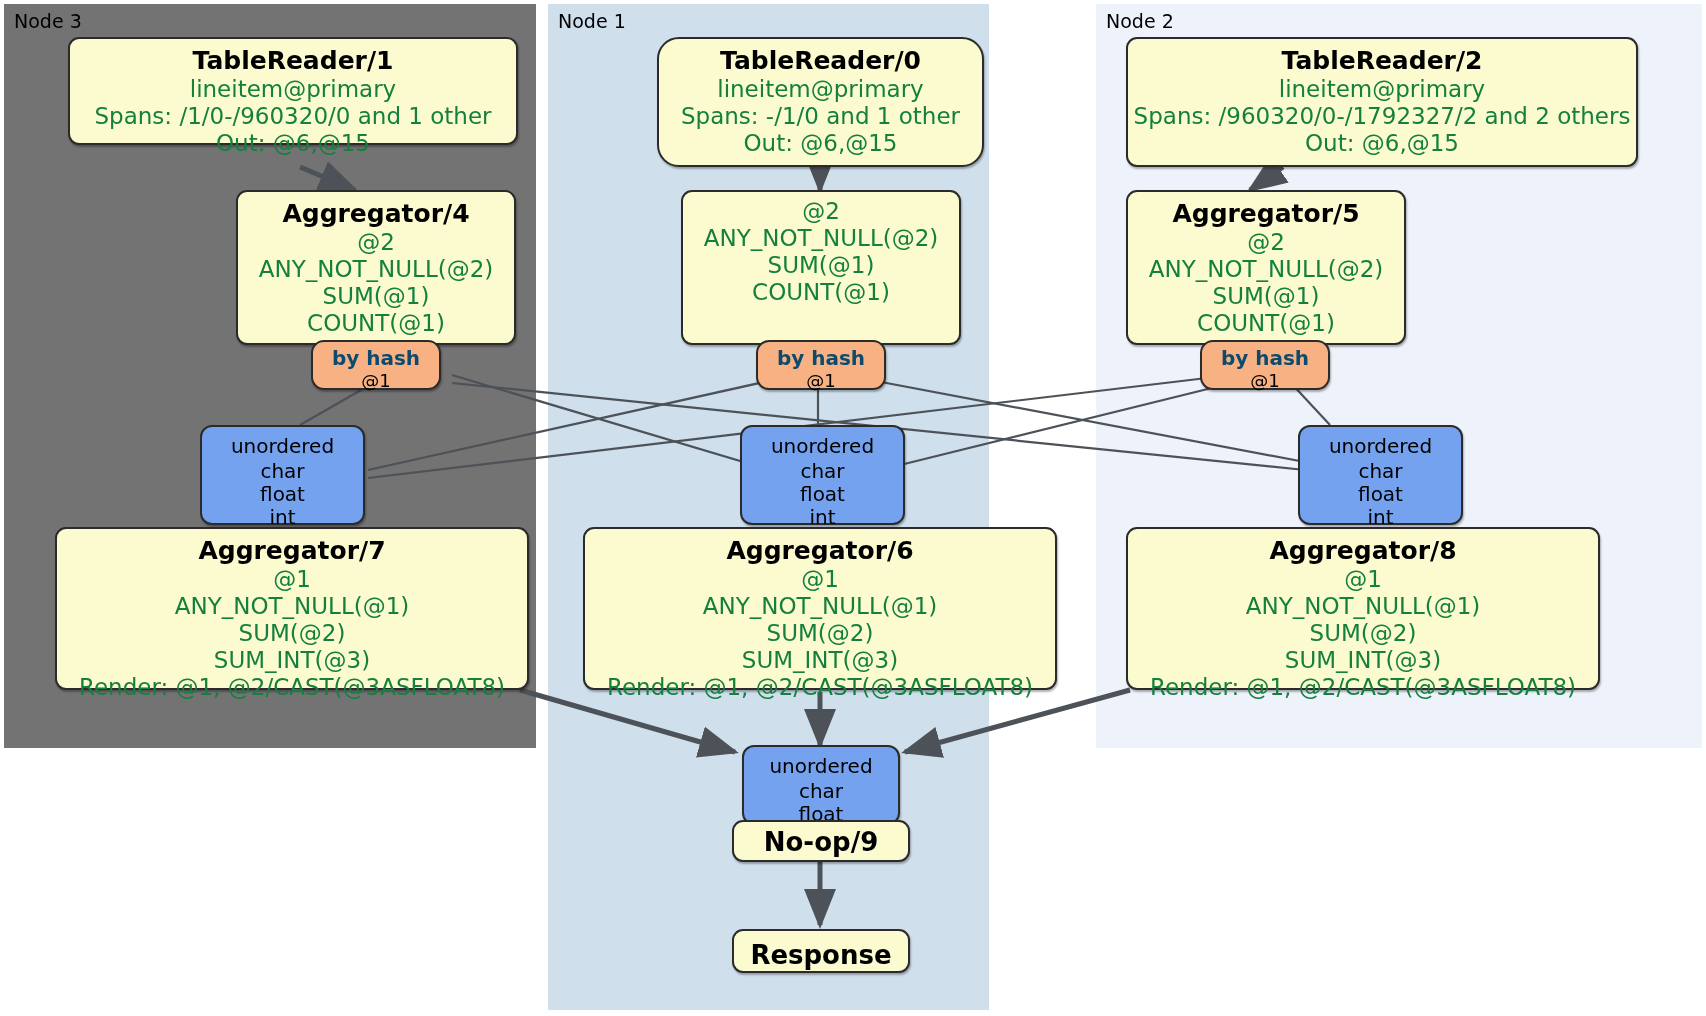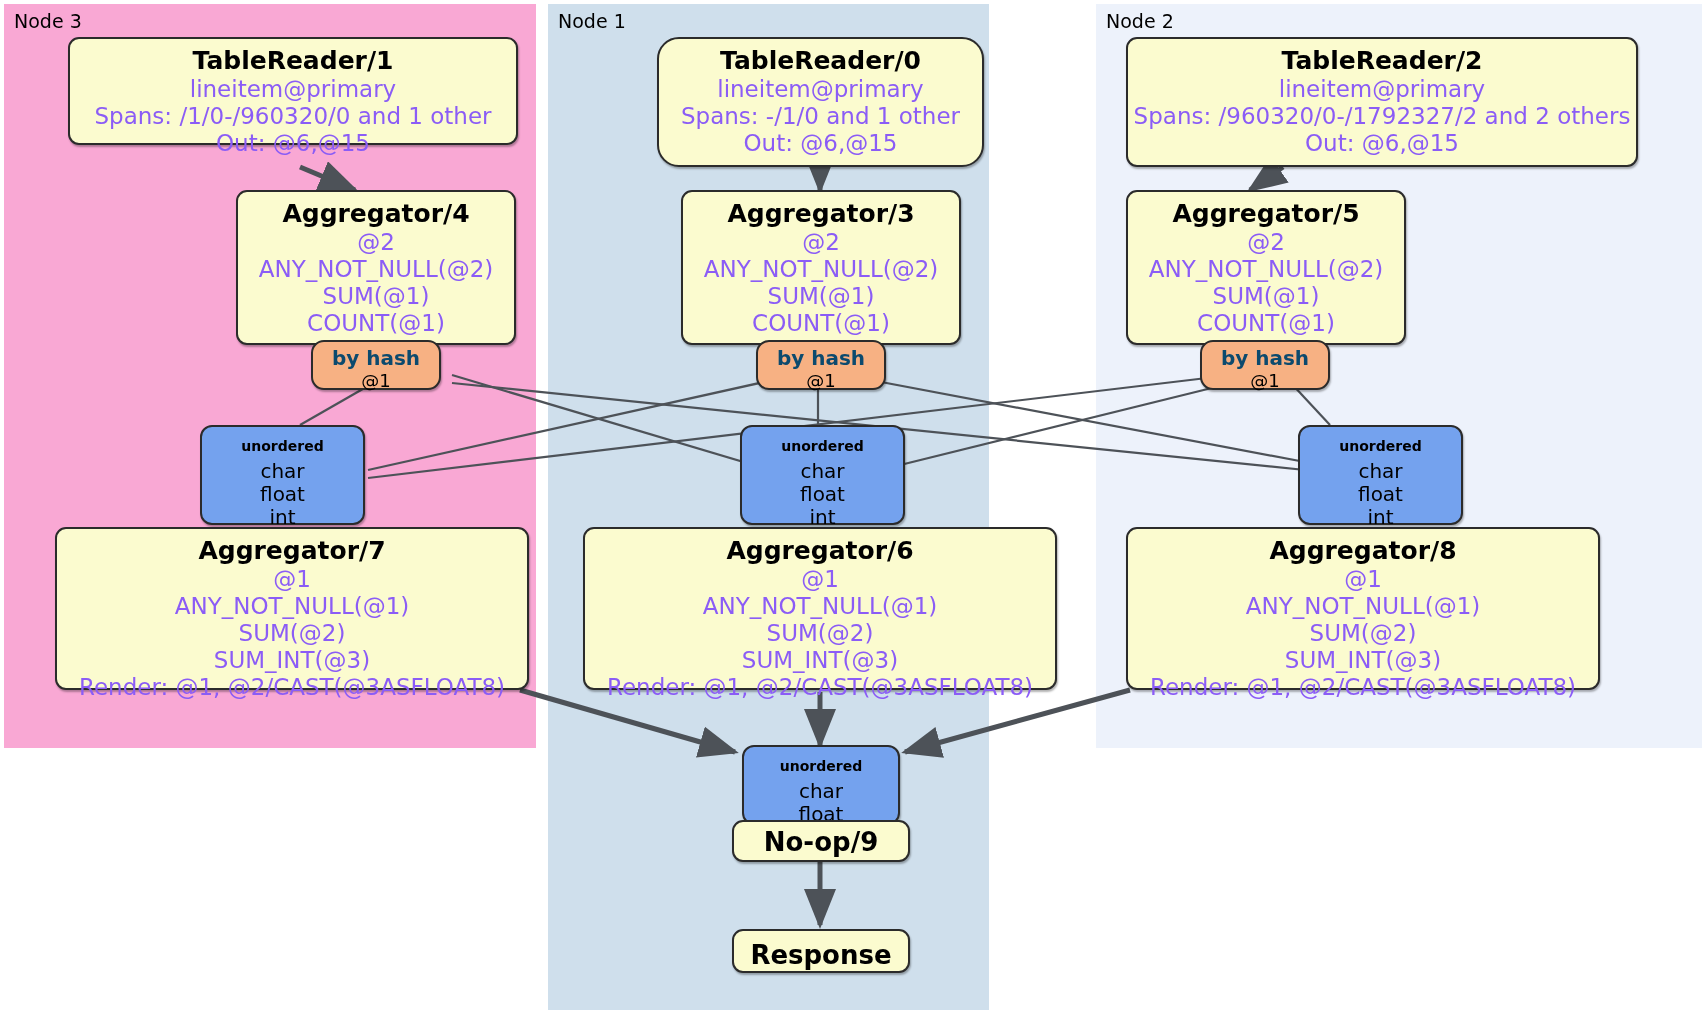--- a/index.html
+++ b/index.html
@@ -23,46 +23,46 @@
   
   .box{position:absolute;box-sizing:border-box;text-align:center;
        border:2px solid #2b2b2b;}
 
   .proc{
     background:#fbfbcf;border-radius:11px;
     box-shadow:1px 2px 2px rgba(0,0,0,.30);
     padding-top:6px;
   }
   .proc .ttl{font-weight:bold;font-size:25px;line-height:31px;color:#000;}
-  .proc .ln{font-size:23px;line-height:27px;color:#8b5cf6;white-space:nowrap;}
+  .proc .ln{font-size:23px;line-height:27px;color:#15803d;white-space:nowrap;}
 
   .router{
     background:#74a2ee;border-radius:12px;border:2px solid #2b2b2b;
     box-shadow:1px 2px 2px rgba(0,0,0,.30);
     padding-top:5px;
   }
-  .router .ttl{font-weight:bold;font-size:14px;line-height:28px;color:#000;}
+  .router .ttl{font-weight:normal;font-size:20px;line-height:28px;color:#000;}
   .router .ln{font-size:20px;line-height:23px;color:#000;}
 
   .synth{
     background:#f7b183;border-radius:13px;border:2px solid #2b2b2b;
     box-shadow:1px 2px 2px rgba(0,0,0,.30);
     padding-top:4px;
   }
   .synth .ttl{font-weight:bold;font-size:20px;line-height:24px;color:#0c4a6e;}
   .synth .ln{font-size:18px;line-height:21px;color:#000;}
 
   .small .ttl{font-weight:bold;font-size:26px;line-height:40px;}
 </style>
 </head>
 <body>
 
 <div id="stage">
 
-  <div class="region" style="left:4px;top:4px;width:532px;height:744px;background:#f9a8d4;text-decoration:underline;">
+  <div class="region" style="left:4px;top:4px;width:532px;height:744px;background:#737373;text-decoration:underline;">
     <span class="region-label">Node 3</span>
   </div>
   <div class="region" style="left:548px;top:4px;width:441px;height:1006px;background:#cfdfec;">
     <span class="region-label">Node 1</span>
   </div>
   <div class="region" style="left:1096px;top:4px;width:606px;height:744px;background:#edf2fb;">
     <span class="region-label">Node 2</span>
   </div>
 
   <svg id="edges" viewBox="0 0 1706 1016" xmlns="http://www.w3.org/2000/svg">
@@ -137,21 +137,20 @@
   </div>
 
   <div class="box proc" style="left:657px;top:37px;width:327px;height:130px;border-radius:22px;">
     <div class="ttl">TableReader/0</div>
     <div class="ln">lineitem@primary</div>
     <div class="ln">Spans: -/1/0 and 1 other</div>
     <div class="ln">Out: @6,@15</div>
   </div>
 
   <div class="box proc" style="left:681px;top:190px;width:280px;height:155px;">
-    <div class="ttl">Aggregator/3</div>
     <div class="ln">@2</div>
     <div class="ln">ANY_NOT_NULL(@2)</div>
     <div class="ln">SUM(@1)</div>
     <div class="ln">COUNT(@1)</div>
   </div>
 
   <div class="box synth" style="left:756px;top:340px;width:130px;height:50px;">
     <div class="ttl">by hash</div>
     <div class="ln">@1</div>
   </div>

